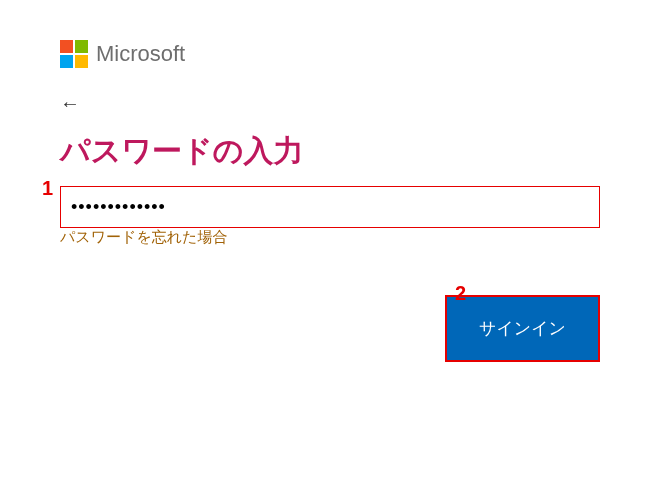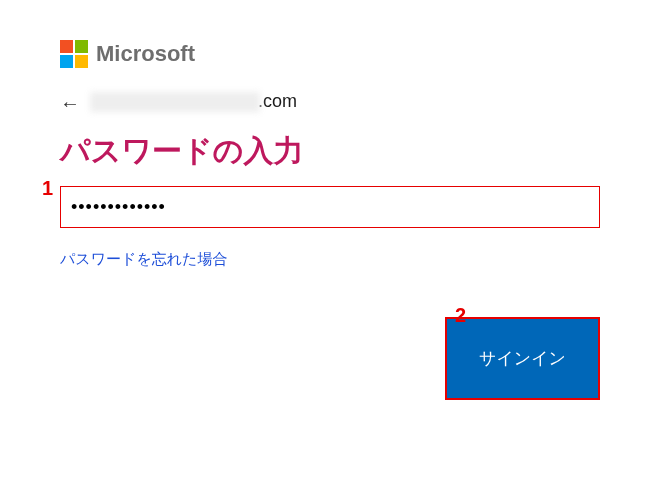--- a/index.html
+++ b/index.html
@@ -32,21 +32,21 @@
       grid-template-rows: 1fr 1fr;
       gap: 2px;
     }
     .ms-logo .q1 { background: #f25022; }
     .ms-logo .q2 { background: #7fba00; }
     .ms-logo .q3 { background: #00a4ef; }
     .ms-logo .q4 { background: #ffb900; }
     .brand {
       font-size: 22px;
       color: #6e6e6e;
-      font-weight: 700;
+      font-weight: 400;
       text-align: center;
     }
     .identity-row {
       display: flex;
       align-items: center;
       gap: 10px;
       margin-bottom: 18px;
     }
     .back-arrow {
       font-size: 20px;
@@ -97,38 +97,37 @@
       height: 42px;
       border: 1px solid #e60000;
       padding: 6px 10px;
       font-size: 18px;
       letter-spacing: 1px;
       outline: none;
       font-family: inherit;
     }
     .forgot-link {
       display: inline-block;
-      margin-top: 22px;
       font-size: 15px;
-      color: #1d4ed8;
+      color: #a16207;
       cursor: pointer;
     }
     .button-row {
       display: flex;
       justify-content: flex-end;
       width: 540px;
       margin-top: 48px;
       position: relative;
     }
     .signin-btn {
       background: #0067b8;
       color: #fff;
       border: 2px solid #e60000;
       font-size: 17px;
-      padding: 28px 32px;
+      padding: 20px 32px;
       min-width: 130px;
       cursor: pointer;
       font-family: inherit;
     }
   </style>
 </head>
 <body>
 
 <div class="container">
   <div class="logo-row">
@@ -136,23 +135,20 @@
       <div class="q1"></div>
         <div class="q2"></div>
         <div class="q3"></div>
         <div class="q4"></div>
     </div>
     <div class="brand">Microsoft</div>
   </div>
 
   <div class="identity-row">
     <span class="back-arrow">←</span>
-    <span class="email-display">
-      <span class="email-blur"></span><span>.com</span>
-    </span>
   </div>
 
   <h1 class="title">パスワードの入力</h1>
 
   <div class="marker-wrap">
     <span class="marker marker1">1</span>
     <input type="text" class="password-field" value="•••••••••••••" style="">
   </div>
 
   <a class="forgot-link">パスワードを忘れた場合</a>

